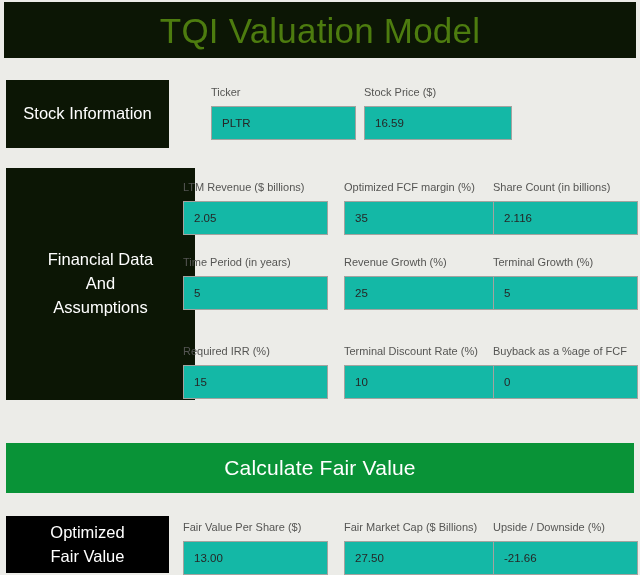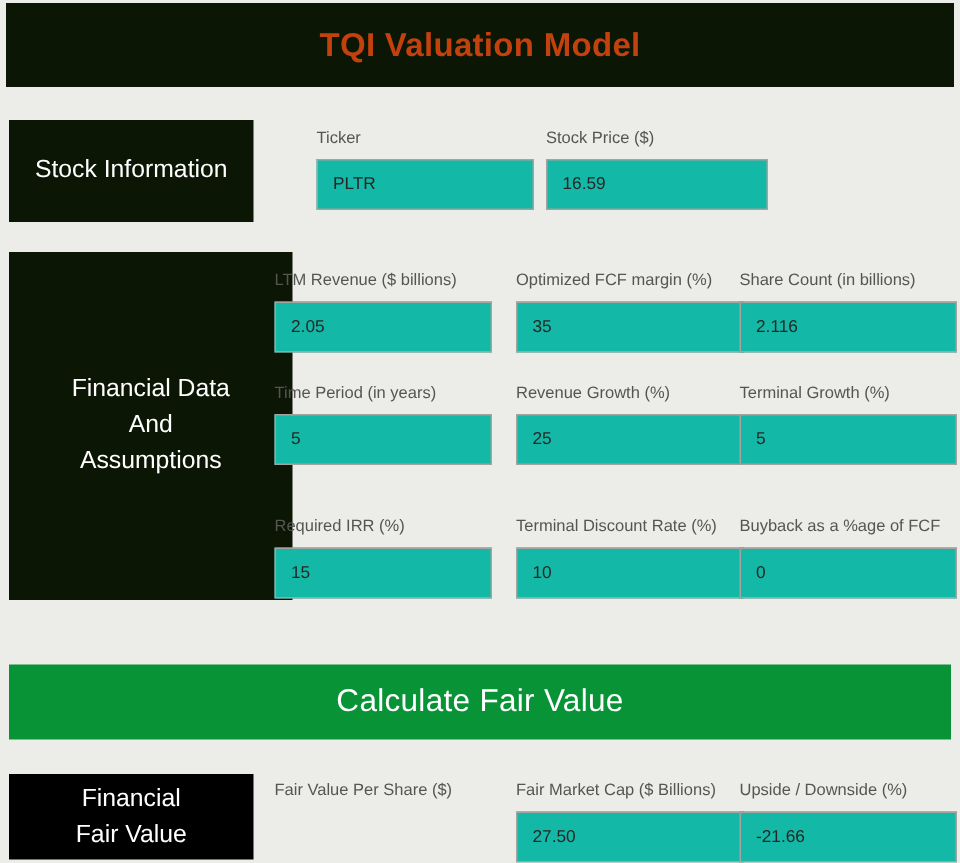--- a/index.html
+++ b/index.html
@@ -29,23 +29,23 @@
     width: 632px;
     height: 56px;
     background: #0c1605;
     border: 1px solid #0c1605;
     box-sizing: border-box;
     display: flex;
     align-items: center;
     justify-content: center;
   }
   .title-bar .title-text {
-    color: #c2410c;
-    font-size: 22px;
-    font-weight: 700;
+    color: #4d7c0f;
+    font-size: 35px;
+    font-weight: 400;
     letter-spacing: 0.2px;
     line-height: 1;
   }
 
   
   .sec-label {
     position: absolute;
     box-sizing: border-box;
     display: flex;
     align-items: center;
@@ -192,27 +192,28 @@
   </div>
   <div class="field col-3 row-f3">
     <span class="f-label">Buyback as a %age of FCF</span>
     <input class="f-input" type="text" value="0" style="">
   </div>
 
   <button class="calc-btn">Calculate Fair Value</button>
 
   <div class="sec-label black" id="sec-estimate">
     <span>
-      <span>Financial</span><br>
+      <span>Optimized</span><br>
       <span>Fair Value</span>
     </span>
   </div>
 
   <div class="field col-1 row-res">
     <span class="f-label">Fair Value Per Share ($)</span>
+    <input class="f-input" type="text" readonly="" value="13.00" style="">
   </div>
   <div class="field col-2 row-res">
     <span class="f-label">Fair Market Cap ($ Billions)</span>
     <input class="f-input" type="text" readonly="" value="27.50" style="">
   </div>
   <div class="field col-3 row-res">
     <span class="f-label">Upside / Downside (%)</span>
     <input class="f-input" type="text" readonly="" value="-21.66" style="">
   </div>
 

